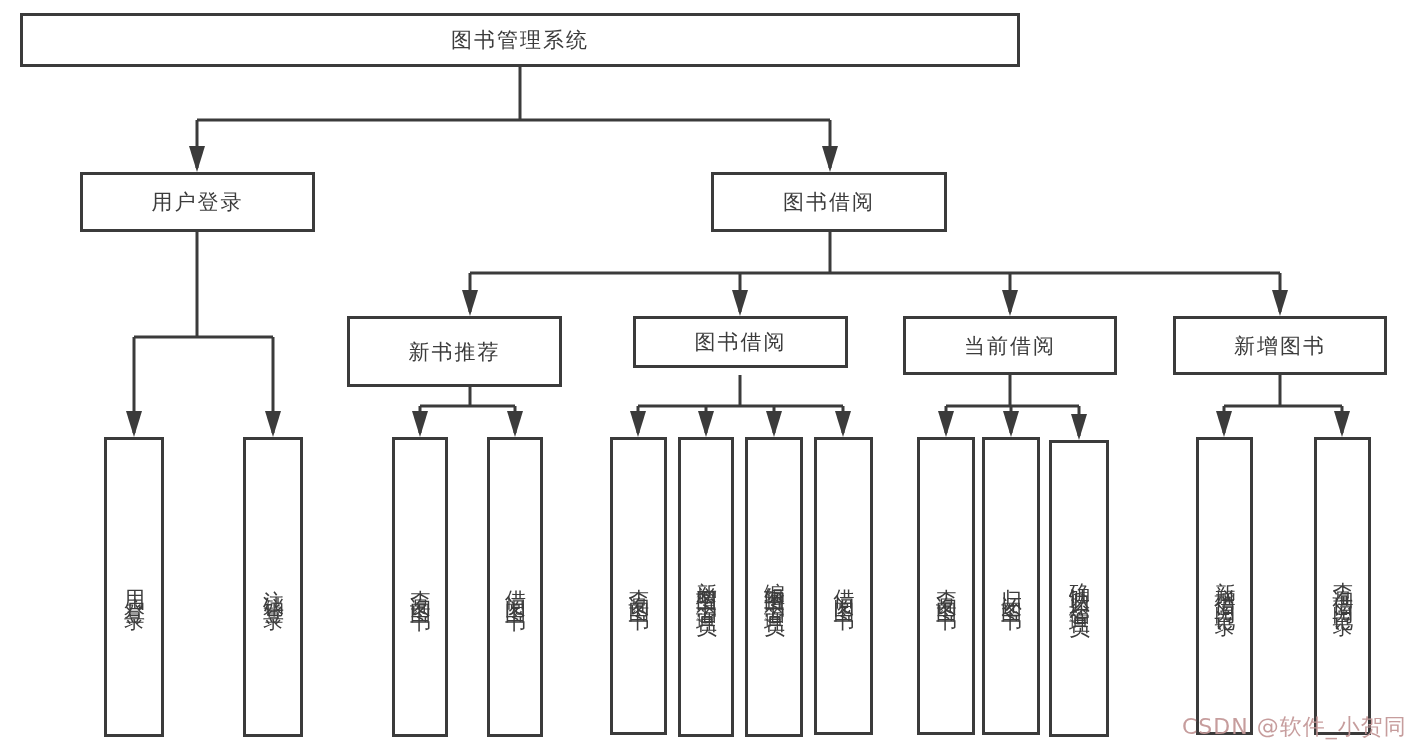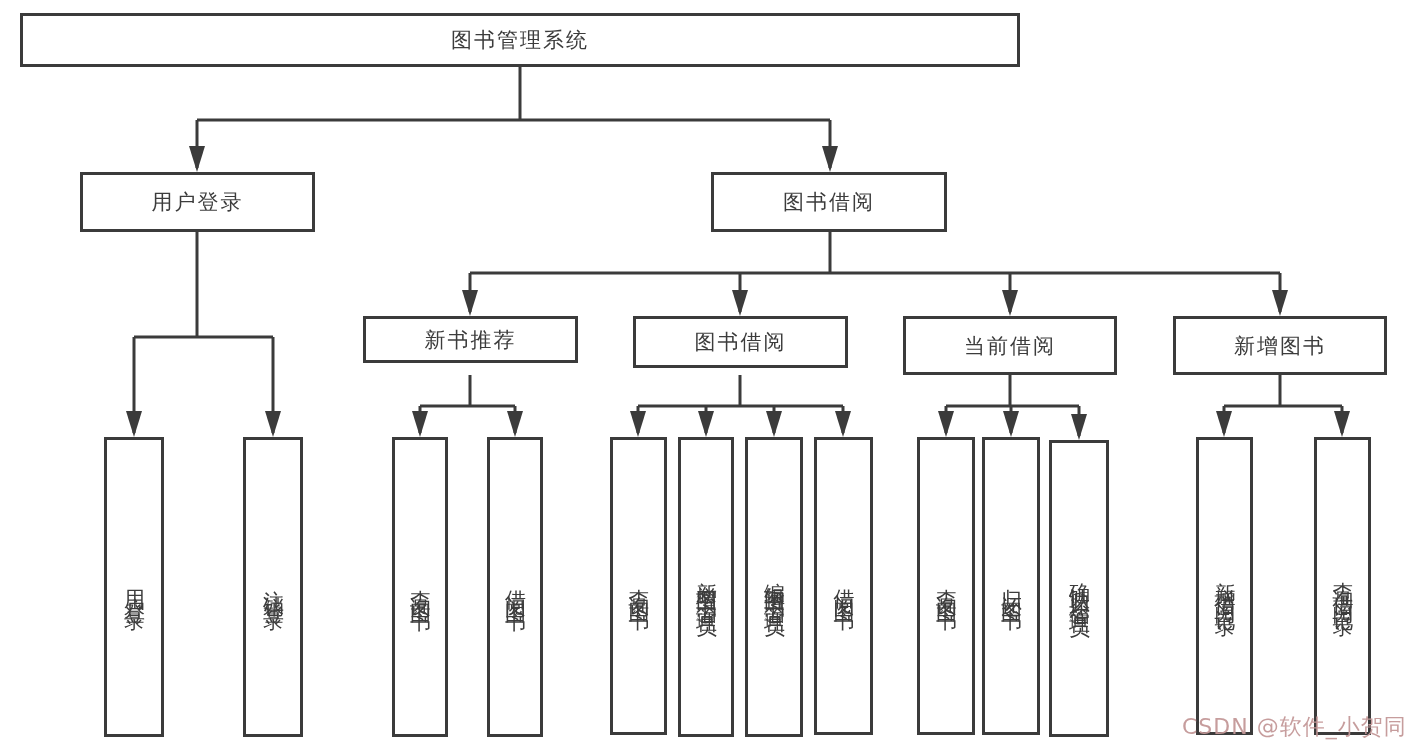--- a/index.html
+++ b/index.html
@@ -117,21 +117,21 @@
     <path class="ar" d="M1216 411 L1232 411 L1224 437 Z"></path>
     <path class="ln" d="M1342 406 V433"></path>
     <path class="ar" d="M1334 411 L1350 411 L1342 437 Z"></path>
   </svg>
 
   <div class="node h" style="left:20px;top:13px;width:1000px;height:54px;">图书管理系统</div>
 
   <div class="node h" style="left:80px;top:172px;width:235px;height:60px;">用户登录</div>
   <div class="node h" style="left:711px;top:172px;width:236px;height:60px;">图书借阅</div>
 
-  <div class="node h" style="left:363px;top:316px;width:215px;height:47px;">新书推荐</div>
+  <div class="node h" style="left:347px;top:316px;width:215px;height:71px;">新书推荐</div>
   <div class="node h" style="left:633px;top:316px;width:215px;height:52px;">图书借阅</div>
   <div class="node h" style="left:903px;top:316px;width:214px;height:59px;">当前借阅</div>
   <div class="node h" style="left:1173px;top:316px;width:214px;height:59px;">新增图书</div>
 
   <div class="node v" style="left:104px;top:437px;width:60px;height:300px;">用户登录</div>
   <div class="node v" style="left:243px;top:437px;width:60px;height:300px;">注销登录</div>
 
   <div class="node v" style="left:392px;top:437px;width:56px;height:300px;">查询图书</div>
   <div class="node v" style="left:487px;top:437px;width:56px;height:300px;">借阅图书</div>
 

